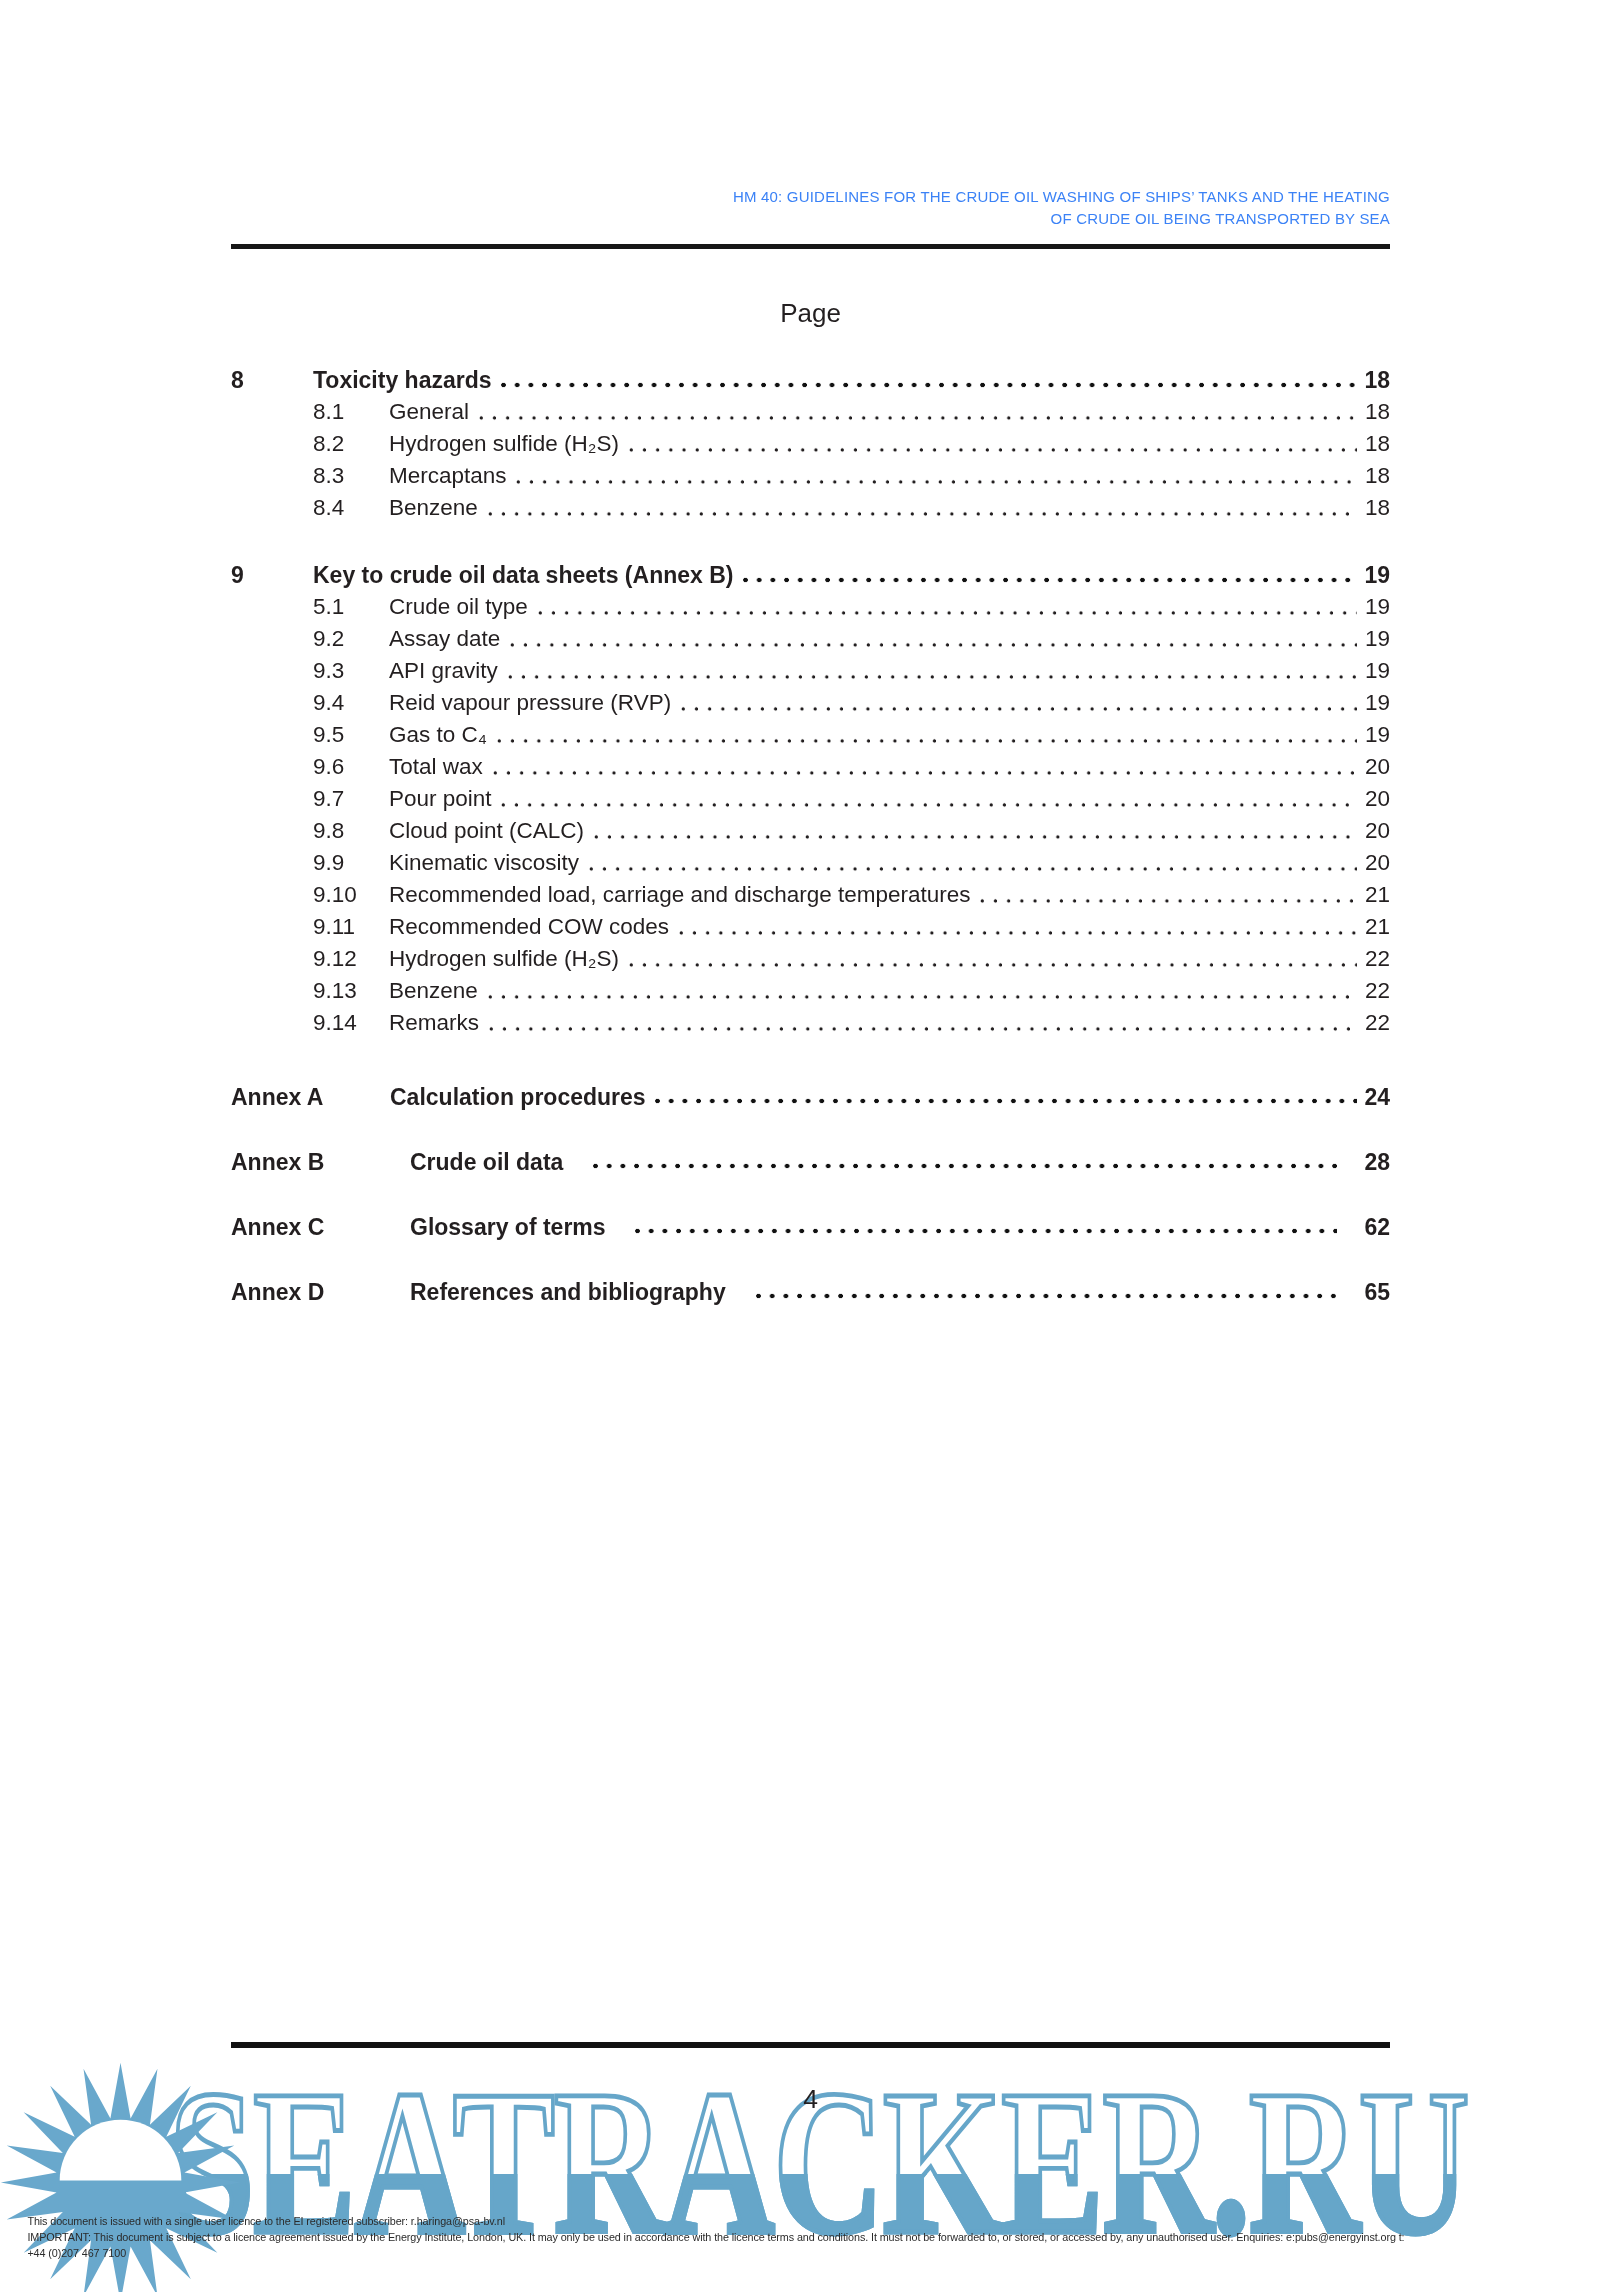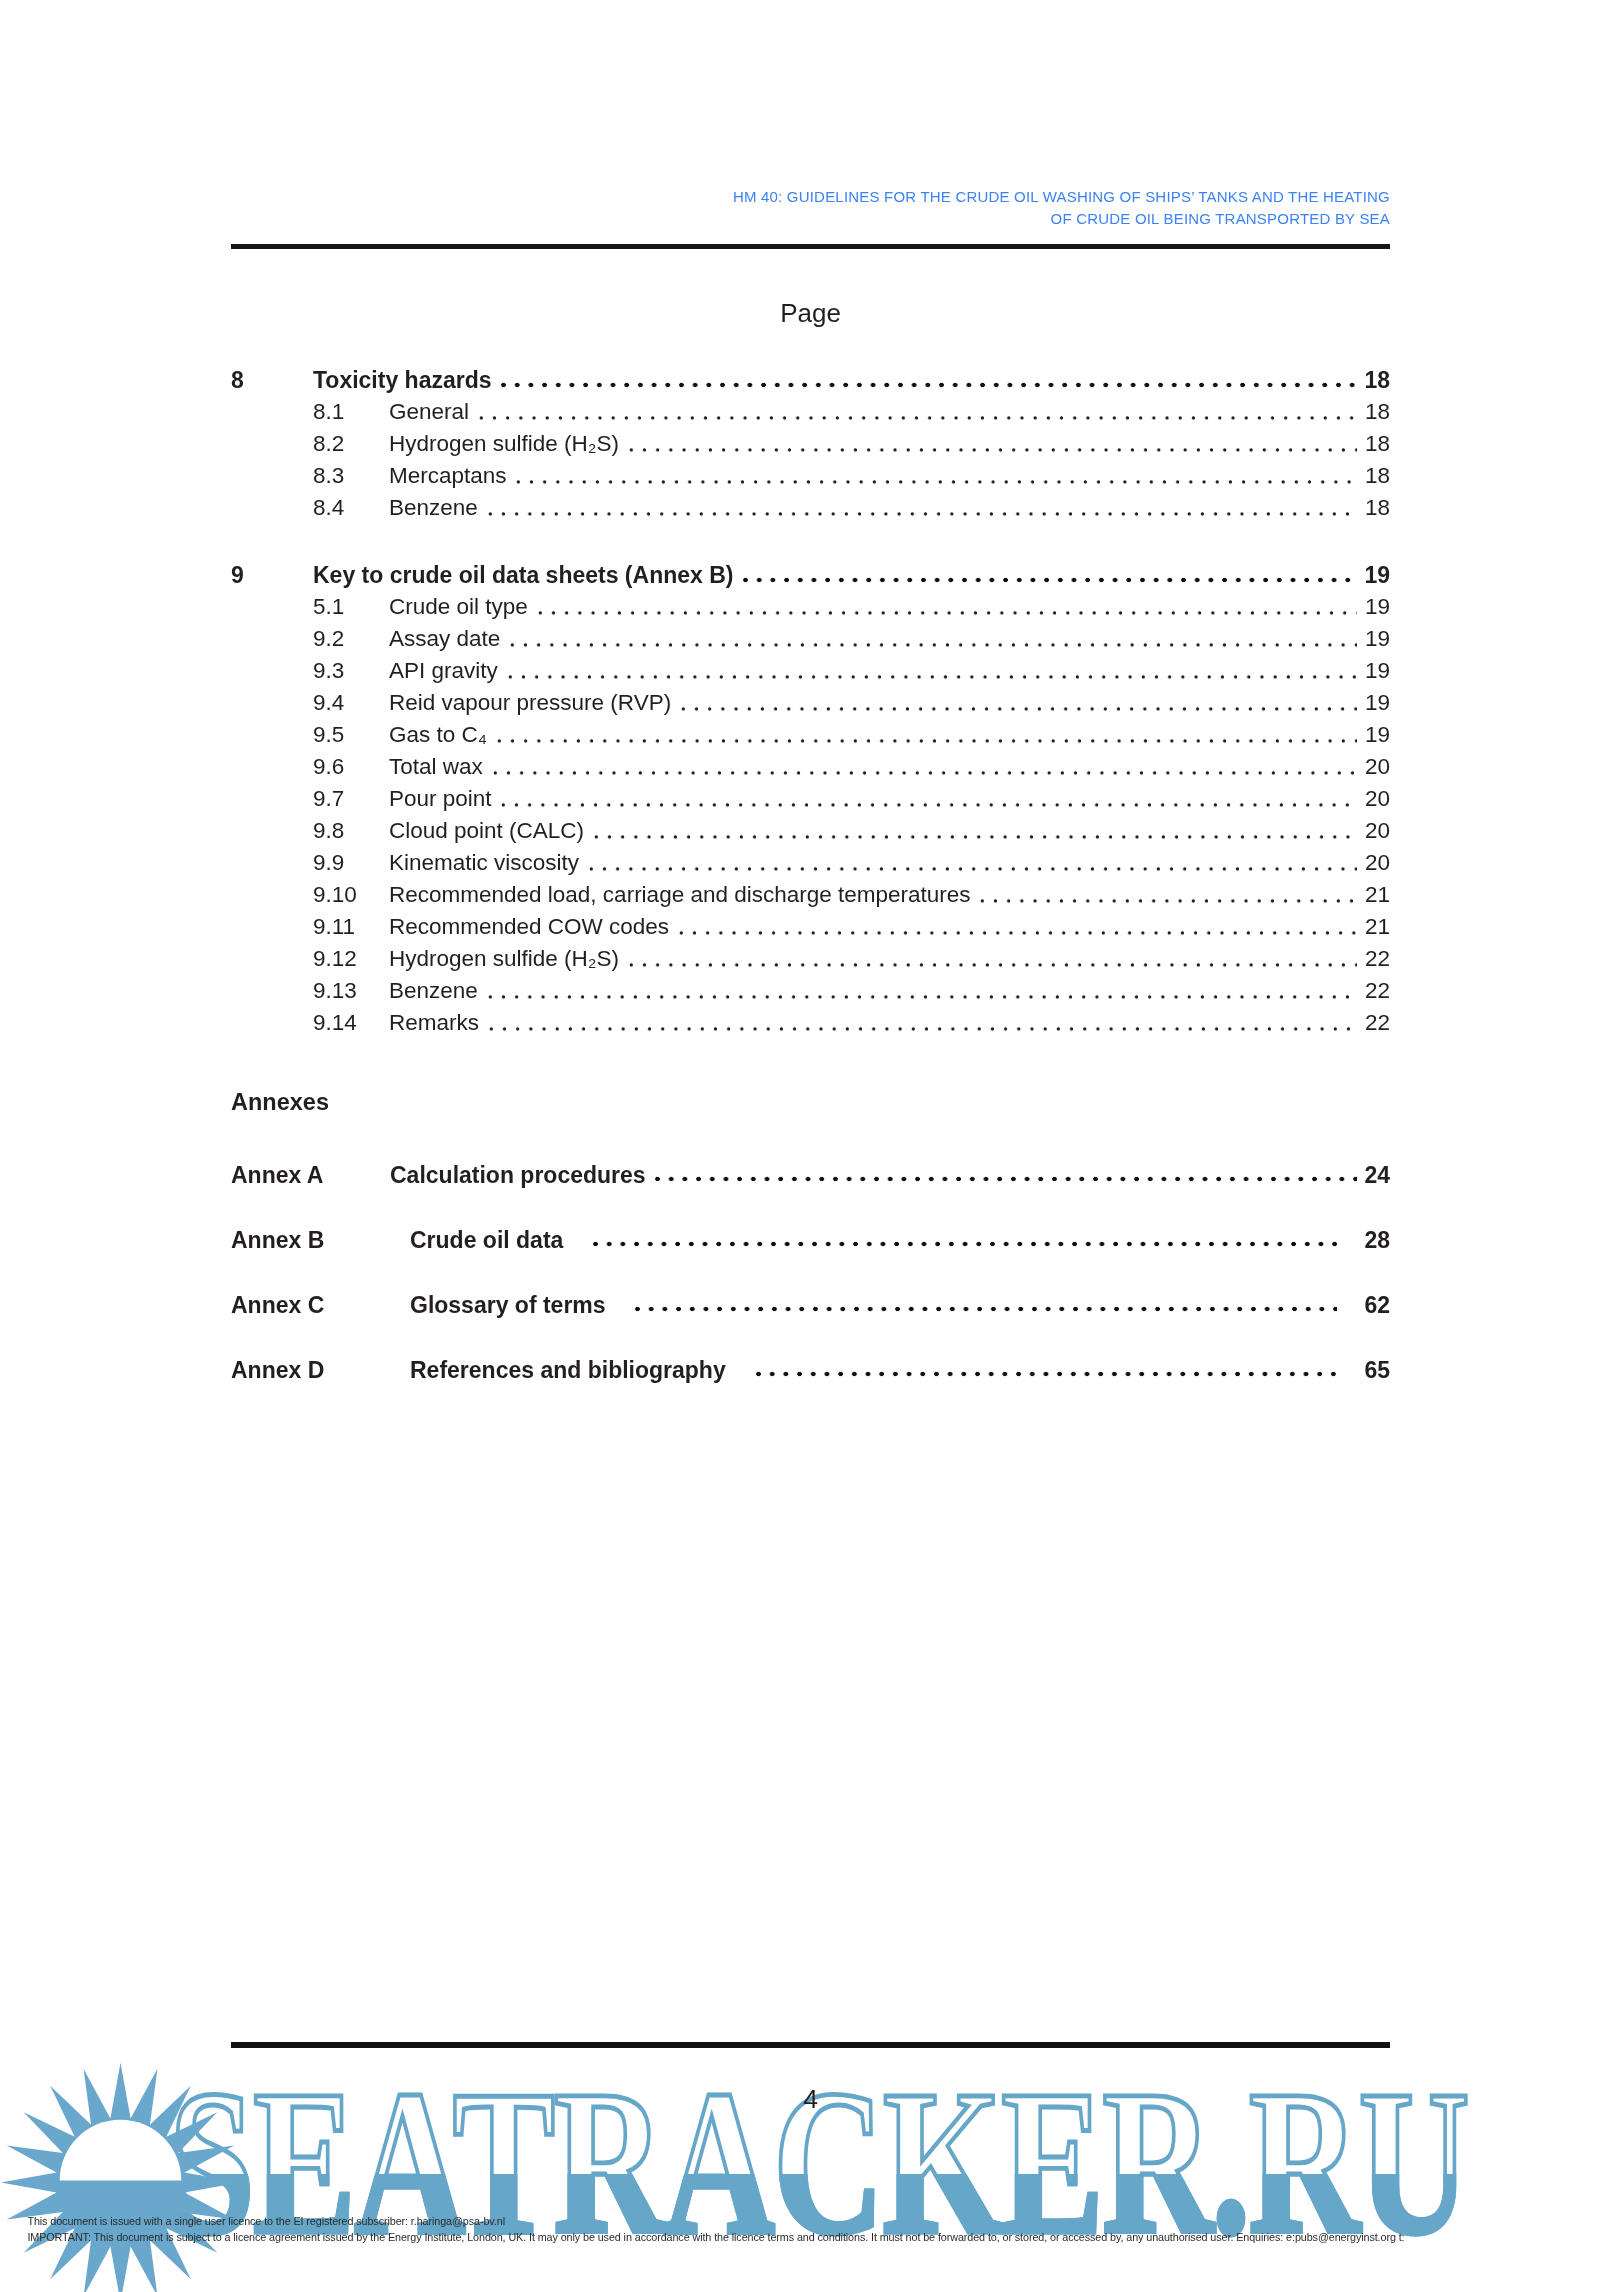--- a/index.html
+++ b/index.html
@@ -220,21 +220,20 @@
       <span class="page-num">22</span>
     </div>
     <div class="row sub">
       <span class="num">9.14</span>
       <span class="title">Remarks</span>
       <span class="dots"></span>
       <span class="page-num">22</span>
     </div>
   </div>
 
-  <div class="annexes-label">Annexes</div>
 
   <div class="annex-row annex-a">
     <span class="annex-label">Annex A</span>
     <span class="title">Calculation procedures</span>
     <span class="dots"></span>
     <span class="page-num">24</span>
   </div>
   <div class="annex-row annex-b">
     <span class="annex-label">Annex B</span>
     <span class="title">Crude oil data</span>
@@ -267,14 +266,15 @@
     -122,0 -65.2,-10.3 -116,-37.7 -58.8,-30 -98.7,-71.7 -46.7,-46.7 -71.7,-98.7 -30,-58.8 -37.7,-116 -10.3,-65.2"></polygon>
   <path fill="#ffffff" d="M -62 -2 A 62 62 0 0 1 62 -2 L -62 -2 Z"></path>
 </svg>
 
 <div class="footer-rule"></div>
 <div class="page-number">4</div>
 
 <div class="license">
   <div>This document is issued with a single user licence to the EI registered subscriber:  r.haringa@psa-bv.nl</div>
   <div>IMPORTANT: This document is subject to a licence agreement issued by the Energy Institute, London, UK. It may only be used in accordance with the licence terms and conditions. It must not be forwarded to, or stored, or accessed by, any unauthorised user. Enquiries: e:pubs@energyinst.org t:</div>
+  <div>+44 (0)207 467 7100</div>
 </div>
 
 
 </body></html>

